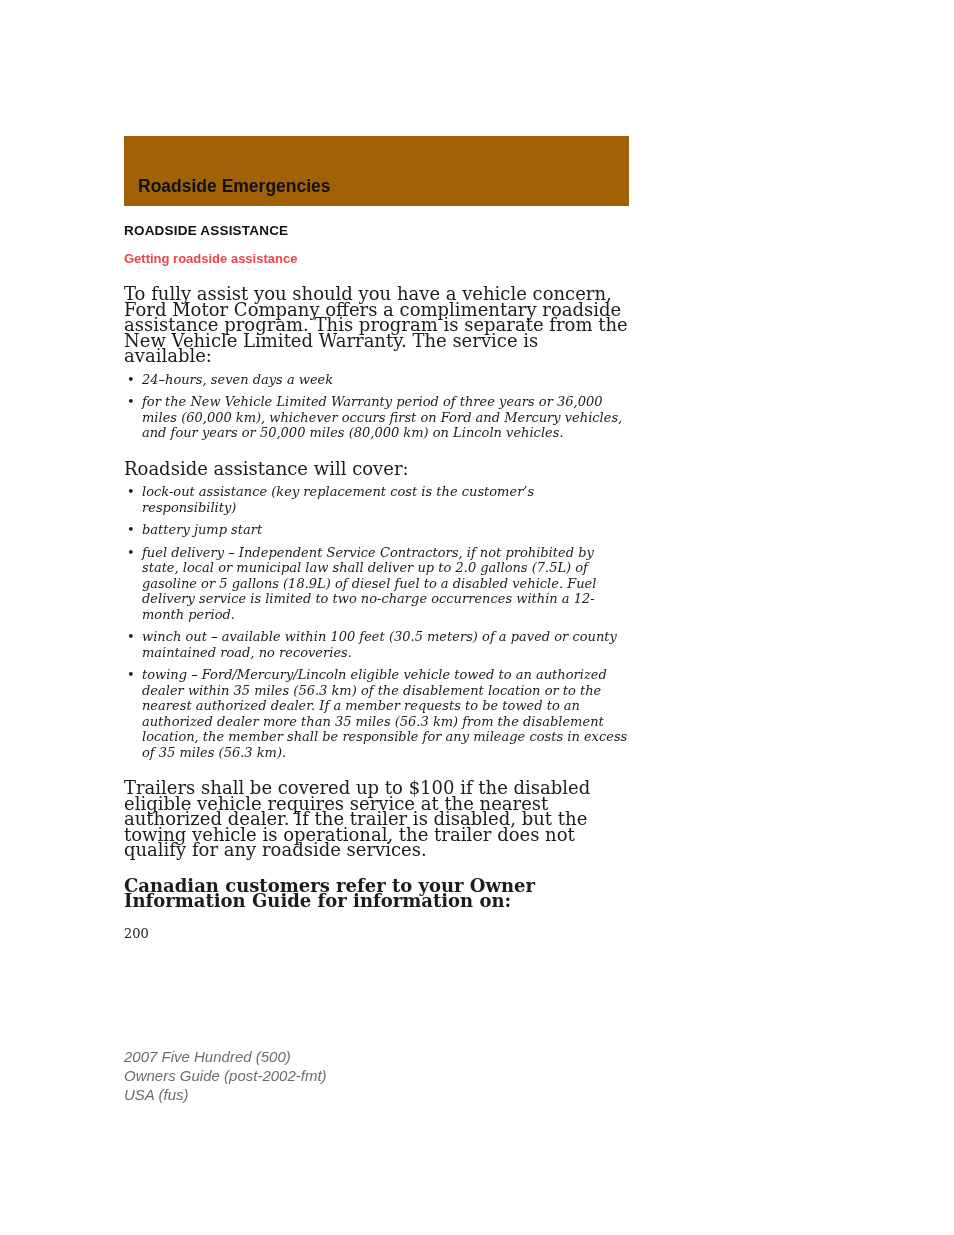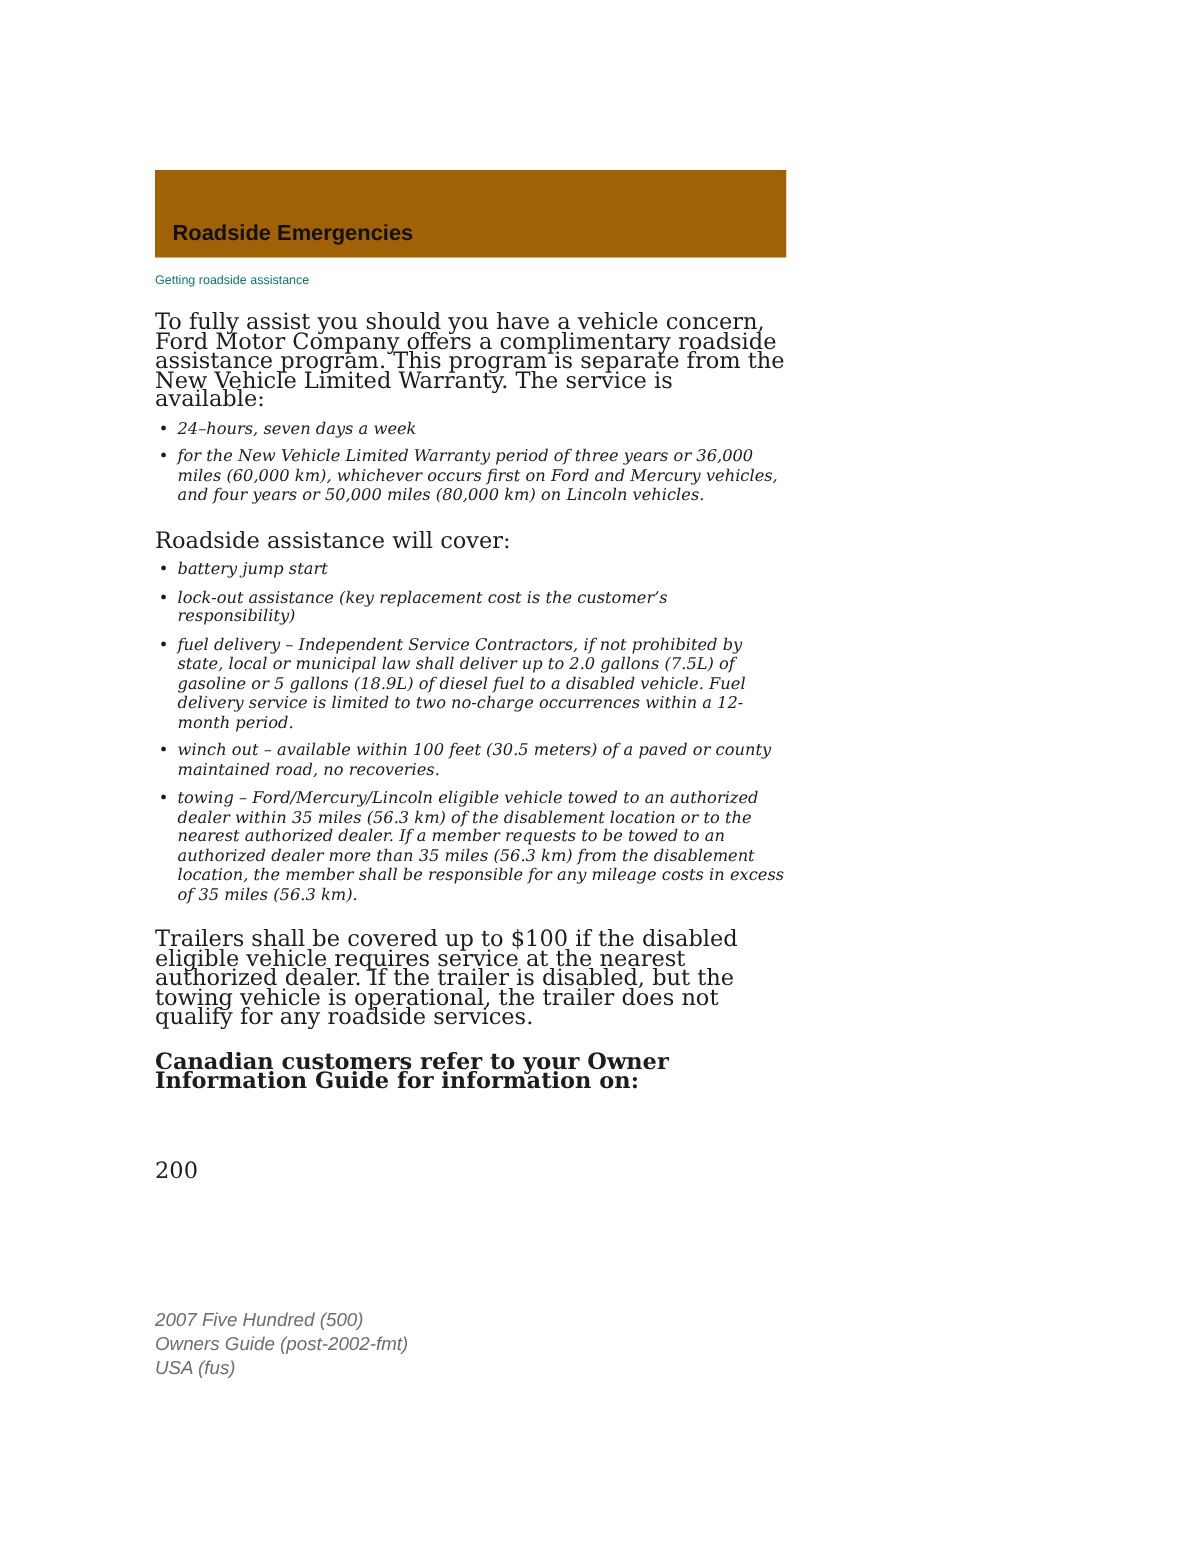--- a/index.html
+++ b/index.html
@@ -42,23 +42,23 @@
     margin: 17px 0 0 0;
     font-family: "Liberation Sans", sans-serif;
     font-weight: bold;
     font-size: 13.5px;
     letter-spacing: 0.2px;
     color: #111111;
   }
   .subsection-heading {
     margin: 13px 0 0 0;
     font-family: "Liberation Sans", sans-serif;
-    font-weight: normal;
-    font-size: 10px;
-    color: #0f766e;
+    font-weight: bold;
+    font-size: 13px;
+    color: #ef4444;
   }
   .body-text {
     margin: 20px 0 0 0;
     font-size: 18px;
     line-height: 15.5px;
   }
   .body-text.bold {
     font-weight: bold;
   }
   .bullet-list {
@@ -81,21 +81,21 @@
     content: "\2022";
     position: absolute;
     left: 3px;
     top: 0;
     font-size: 13px;
   }
   .page-number {
     position: absolute;
     left: 124px;
     top: 926px;
-    font-size: 18px;
+    font-size: 13px;
     color: #1c1c1c;
   }
   .footer {
     position: absolute;
     left: 124px;
     top: 1047px;
     font-family: "Liberation Sans", sans-serif;
     font-size: 15px;
     line-height: 19px;
     color: #6d6d6d;
@@ -113,35 +113,36 @@
 <body>
 
 <div class="page">
 
   <div class="content">
 
     <div class="header-box">
       <h1 class="page-title">Roadside Emergencies</h1>
     </div>
 
+    <h2 class="section-heading">ROADSIDE ASSISTANCE</h2>
 
     <h3 class="subsection-heading">Getting roadside assistance</h3>
 
     <p class="body-text">To fully assist you should you have a vehicle concern, Ford Motor Company offers a complimentary roadside assistance program. This program is separate from the New Vehicle Limited Warranty. The service is available:</p>
 
     <ul class="bullet-list">
       <li>24–hours, seven days a week</li>
       <li>for the New Vehicle Limited Warranty period of three years or 36,000 miles (60,000 km), whichever occurs first on Ford and Mercury vehicles, and four years or 50,000 miles (80,000 km) on Lincoln vehicles.</li>
     </ul>
 
     <p class="body-text">Roadside assistance will cover:</p>
 
     <ul class="bullet-list">
+      <li>lock-out assistance (key replacement cost is the customer’s responsibility)</li>
       <li>battery jump start</li>
-      <li>lock-out assistance (key replacement cost is the customer’s responsibility)</li>
       <li>fuel delivery – Independent Service Contractors, if not prohibited by state, local or municipal law shall deliver up to 2.0 gallons (7.5L) of gasoline or 5 gallons (18.9L) of diesel fuel to a disabled vehicle. Fuel delivery service is limited to two no-charge occurrences within a 12-month period.</li>
       <li>winch out – available within 100 feet (30.5 meters) of a paved or county maintained road, no recoveries.</li>
       <li>towing – Ford/Mercury/Lincoln eligible vehicle towed to an authorized dealer within 35 miles (56.3 km) of the disablement location or to the nearest authorized dealer. If a member requests to be towed to an authorized dealer more than 35 miles (56.3 km) from the disablement location, the member shall be responsible for any mileage costs in excess of 35 miles (56.3 km).</li>
     </ul>
 
     <p class="body-text">Trailers shall be covered up to $100 if the disabled eligible vehicle requires service at the nearest authorized dealer. If the trailer is disabled, but the towing vehicle is operational, the trailer does not qualify for any roadside services.</p>
 
     <p class="body-text bold">Canadian customers refer to your Owner Information Guide for information on:</p>
 
 

